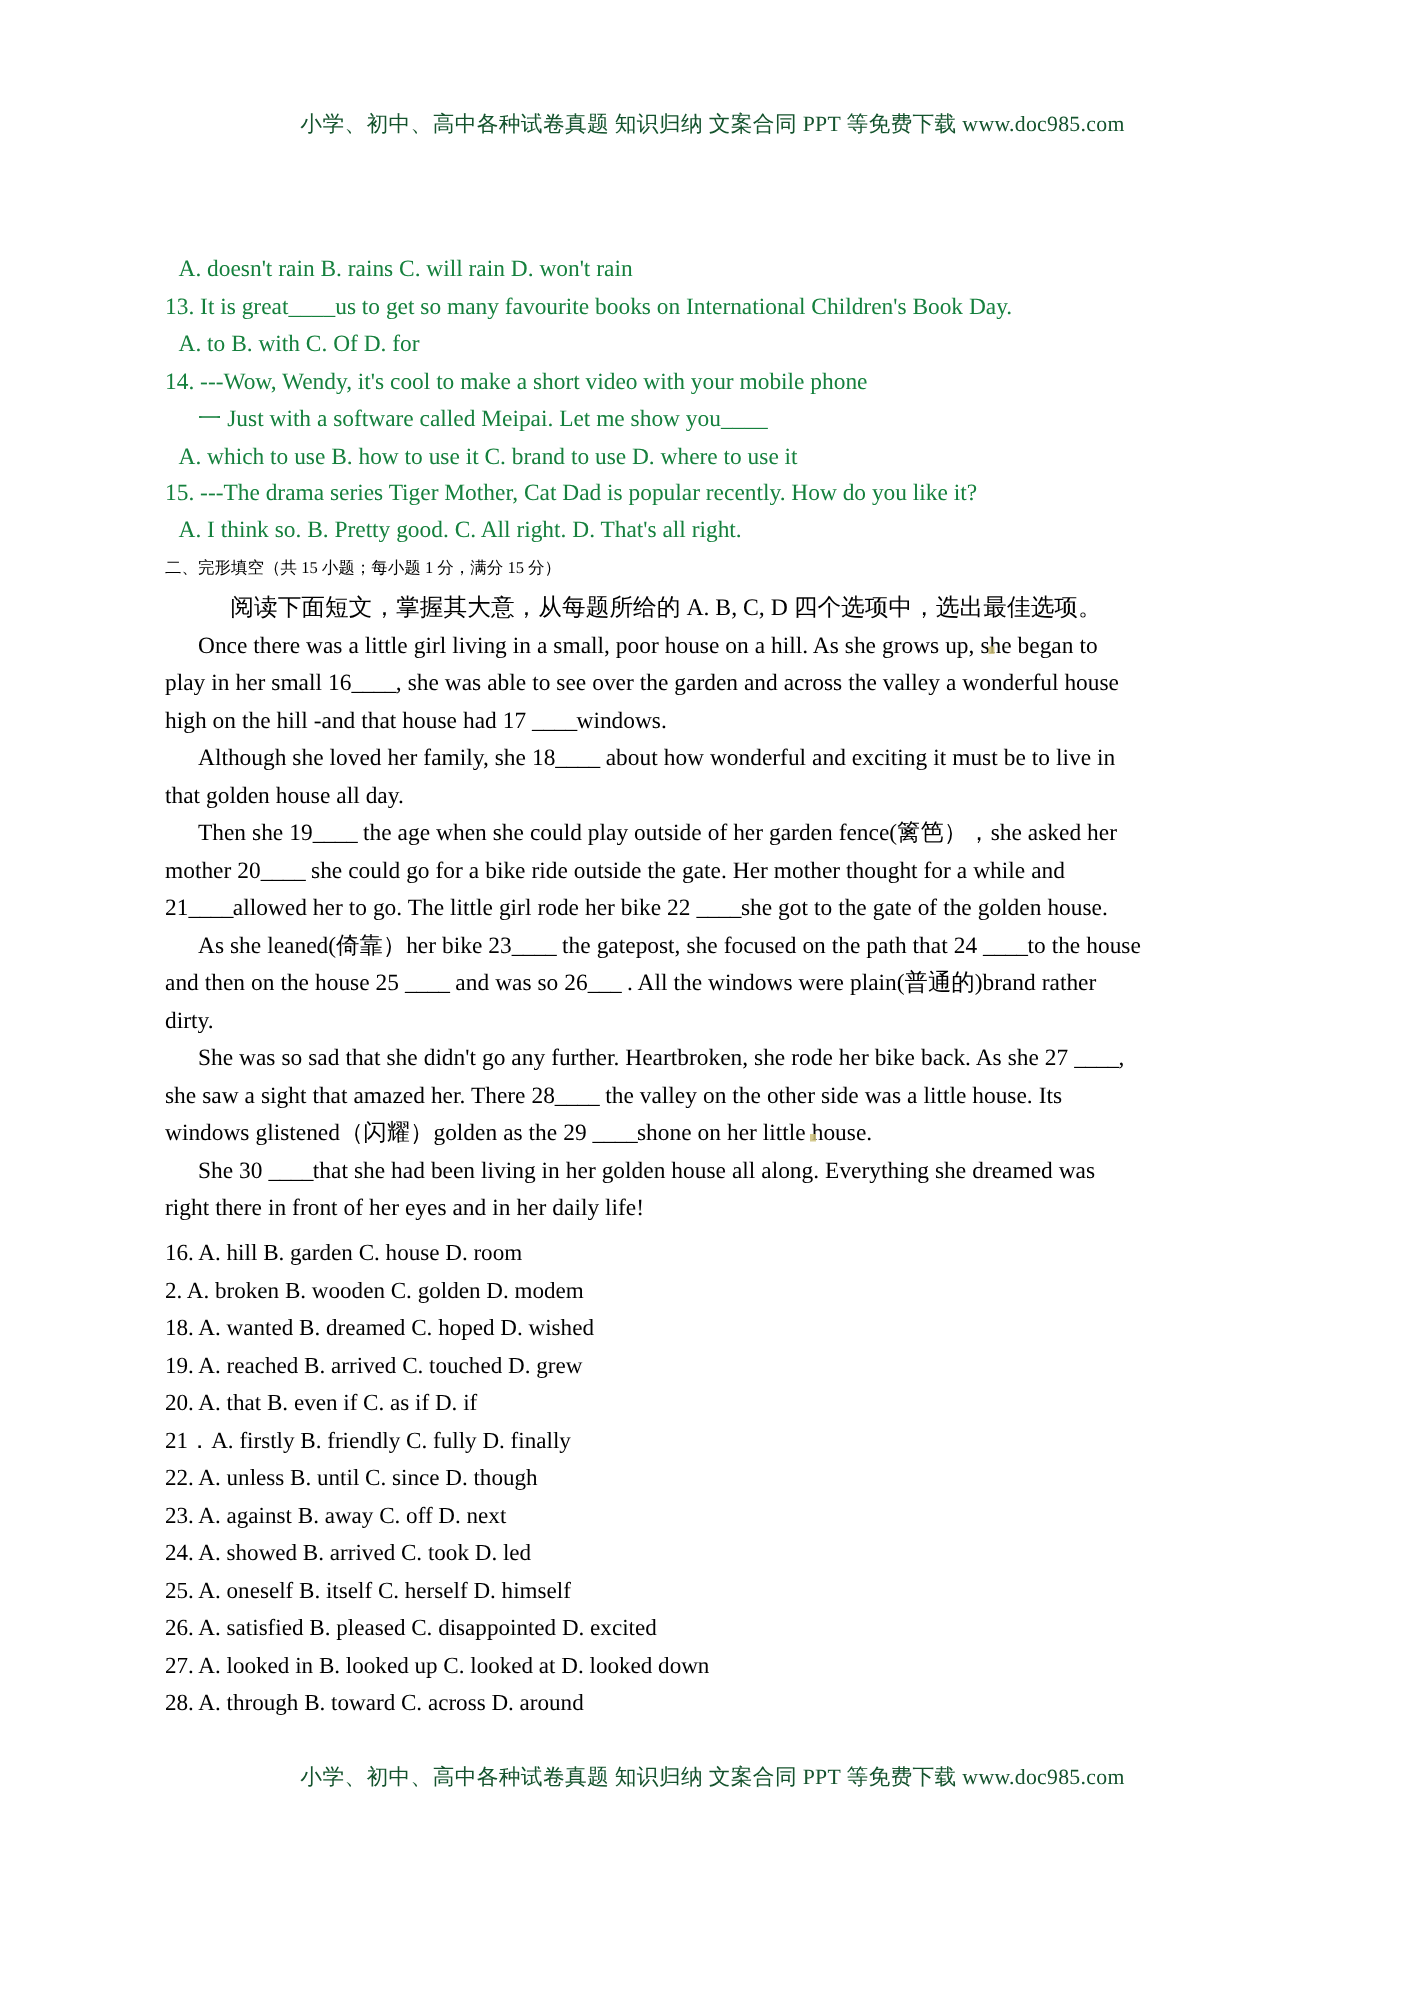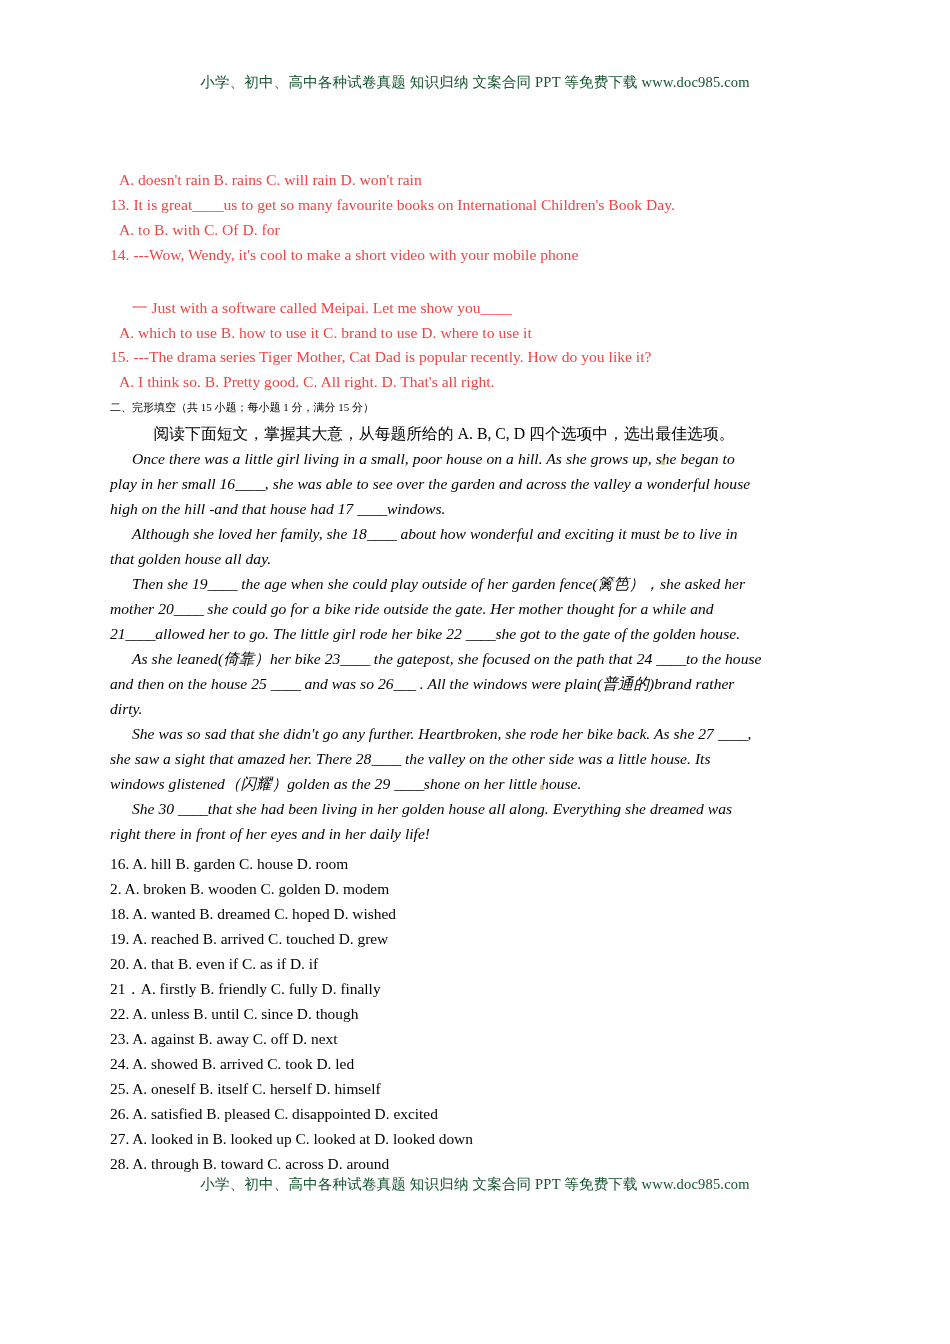--- a/index.html
+++ b/index.html
@@ -44,24 +44,24 @@
     position: absolute;
     left: 110px;
     top: 168px;
     width: 648px;
   }
 
   .line {
     font-size: 15.6px;
     line-height: 24.9px;
     white-space: nowrap;
-    color: #ef4444;
+    color: #15803d;
   }
   .line.indent  { padding-left: 9px; }
-  .line.indent2 { padding-left: 22px; margin-top: 28px; }
+  .line.indent2 { padding-left: 22px; }
 
   
   .sec-head {
     font-size: 11px;
     line-height: 25.5px;
     white-space: nowrap;
   }
   .sec-sub {
     font-size: 15.8px;
     line-height: 25.5px;
@@ -72,21 +72,20 @@
 
   
   .para {
     font-size: 15.6px;
     line-height: 25.0px;
     text-indent: 22px;
     margin: 0;
     width: 648px;
     text-align: left;
     word-spacing: 0.1px;
-    font-style: italic;
   }
   .para.w-wide { width: 652px; }
 
   
   .opt-line {
     font-size: 15.4px;
     line-height: 25.0px;
     white-space: nowrap;
   }
 

